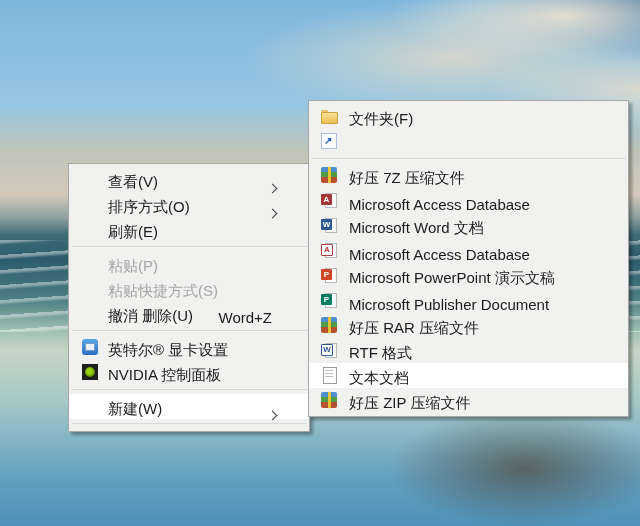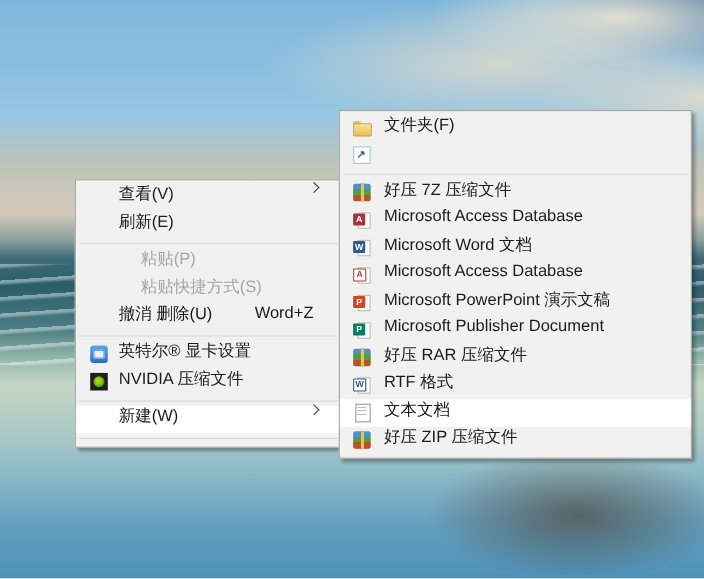--- a/index.html
+++ b/index.html
@@ -27,23 +27,23 @@
 
   .menu {
     position:absolute; background:var(--menu-bg,#f1f1f0);
     border:1px solid var(--menu-border,#a6a6a6);
     box-shadow:3px 3px 3px rgba(0,0,0,.32);
     padding:3px 0; font-size:15px; color:var(--txt,#1b1b1b);
   }
   .left-menu { left:68px; top:163px; width:242px; z-index:5; }
   .sub-menu  { left:308px; top:100px; width:321px; z-index:10; }
 
-  .menu-item { position:relative; display:flex; align-items:flex-start; height:25px; padding-right:16px; }
+  .menu-item { position:relative; display:flex; align-items:flex-end; height:25px; padding-right:29px; }
   .menu-item.highlighted { background:var(--hl,#ffffff); }
-  .menu-item.disabled { color:var(--dis,#a5a5a5);margin-left:20px; }
+  .menu-item.disabled { color:var(--dis,#a5a5a5); }
   .mi-label { margin-left:39px; white-space:nowrap; }
   .sub-menu .mi-label { margin-left:40px; }
   .mi-shortcut { margin-left:auto; padding-right:8px; }
   .mi-chevron { width:7px; height:7px; margin-left:auto; margin-right:4px;
     border-top:1.5px solid #3d3d3d; border-right:1.5px solid #3d3d3d; transform:rotate(45deg); }
   .menu-sep { height:1px; background:var(--sep,#d8d8d8); margin:4px 2px 4px 3px; }
 
   
   .mi-icon { position:absolute; left:13px; top:4px; width:16px; height:16px; }
   .sub-menu .mi-icon { left:12px; }
@@ -96,41 +96,45 @@
 <body>
 
 <div class="desktop">
   <div class="foam"></div>
   <div class="menu left-menu" id="left-menu">
       <div class="menu-item">
         <span class="mi-label">查看(V)</span>
         <span class="mi-chevron"></span>
       </div>
       <div class="menu-item">
+        <span class="mi-label">排序方式(O)</span>
+        <span class="mi-chevron"></span>
+      </div>
+      <div class="menu-item">
         <span class="mi-label">刷新(E)</span>
       </div>
       <div class="menu-sep"></div>
       <div class="menu-item disabled">
         <span class="mi-label">粘贴(P)</span>
       </div>
       <div class="menu-item disabled">
         <span class="mi-label">粘贴快捷方式(S)</span>
       </div>
       <div class="menu-item">
         <span class="mi-label">撤消 删除(U)</span>
         <span class="mi-shortcut">Word+Z</span>
       </div>
       <div class="menu-sep"></div>
       <div class="menu-item">
         <span class="mi-icon icon-intel"></span>
         <span class="mi-label">英特尔® 显卡设置</span>
       </div>
       <div class="menu-item">
         <span class="mi-icon icon-nvidia"></span>
-        <span class="mi-label">NVIDIA 压缩文件</span>
+        <span class="mi-label">NVIDIA 控制面板</span>
       </div>
       <div class="menu-sep"></div>
       <div class="menu-item highlighted">
         <span class="mi-label">新建(W)</span>
         <span class="mi-chevron"></span>
       </div>
       <div class="menu-sep"></div>
     </div>
   <div class="menu sub-menu" id="sub-menu">
       <div class="menu-item">

